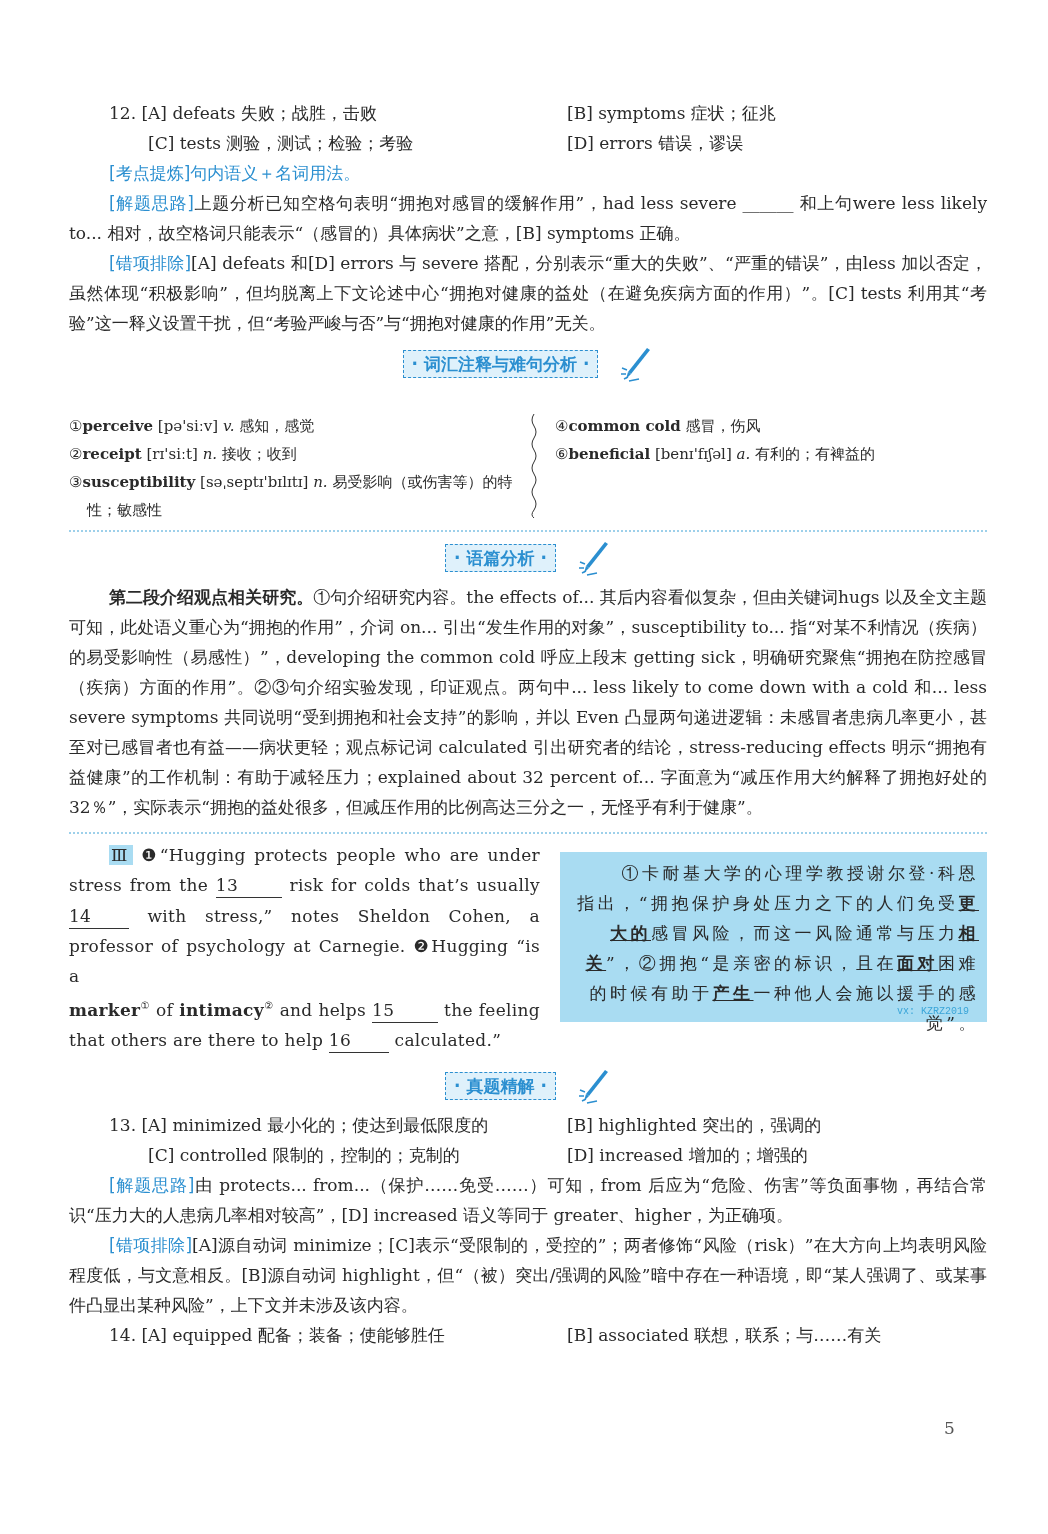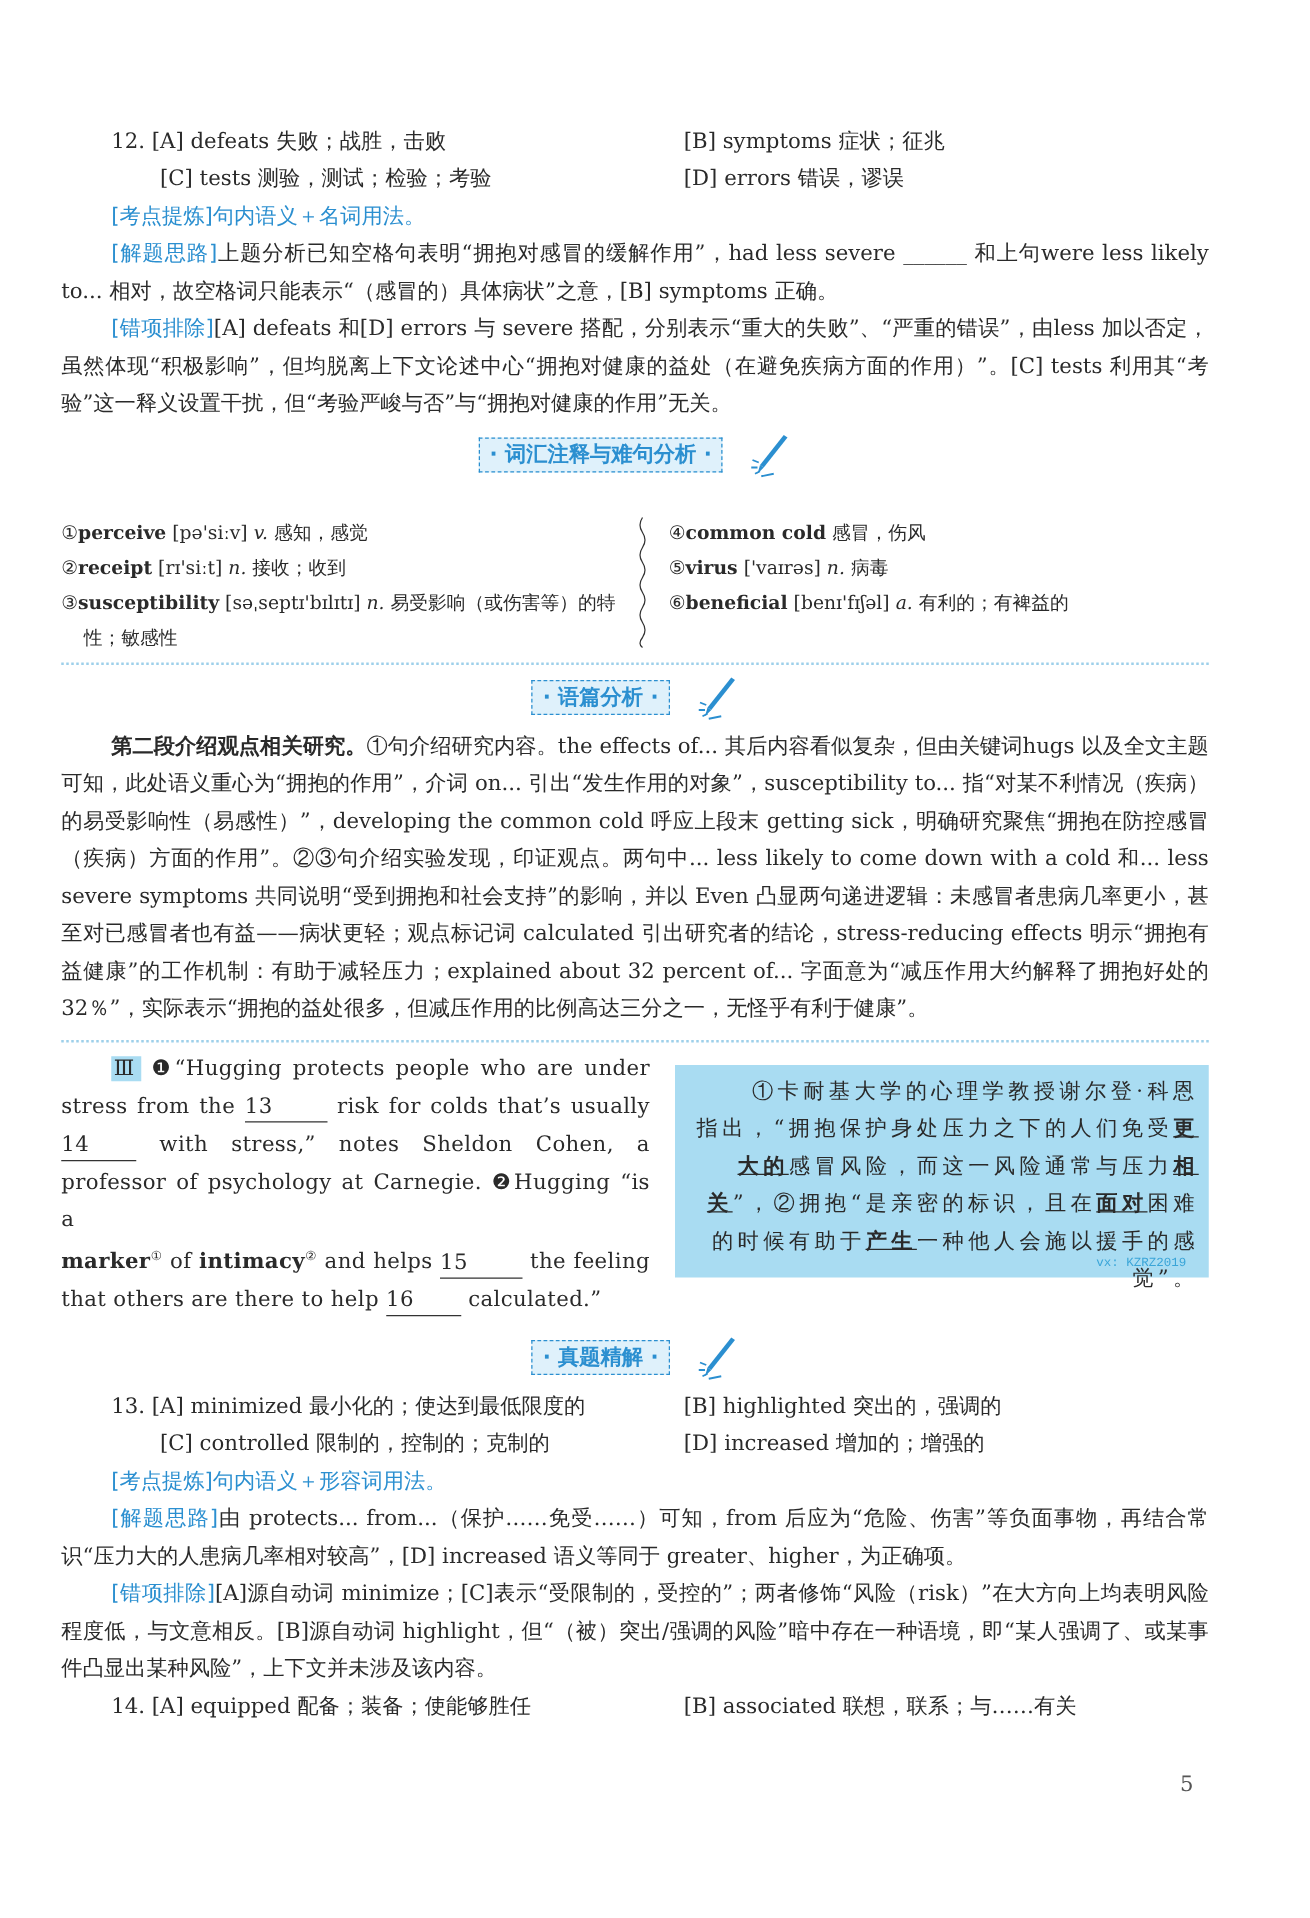--- a/index.html
+++ b/index.html
@@ -5,21 +5,21 @@
     * { box-sizing: border-box; margin: 0; padding: 0; }
     html, body { width: 1048px; height: 1534px; background: #ffffff; }
     body {
       position: relative;
       font-family: "DejaVu Serif", "Liberation Serif", serif;
       color: #2a2a2a;
       font-size: 17px;
       line-height: 30px;
       overflow: hidden;
     }
-    .page { position: absolute; left: 49px; top: 98px; width: 918px; }
+    .page { position: absolute; left: 69px; top: 98px; width: 918px; }
     .row2 { display: flex; }
     .row2 .c1 { width: 498px; }
     .row2 .c2 { flex: 1; }
     .indent { padding-left: 40px; }
     .ind2 { padding-left: 79px; }
     .tag { color: #2b8fd0; font-family: "DejaVu Sans", "Liberation Sans", sans-serif; font-size: 17px; text-align: center; }
     .para { text-indent: 40px; text-align: justify; }
     .section-head {
       display: flex; justify-content: center; align-items: center;
       height: 40px; margin: 6px 0 4px 0; gap: 15px;
@@ -130,26 +130,20 @@
       <svg width="10" height="108" viewBox="0 0 10 108">
         <path d="M5 2 Q1 8 5 14 Q9 20 5 26 Q1 32 5 38 Q9 44 5 50 Q1 56 5 62 Q9 68 5 74 Q1 80 5 86 Q9 92 5 98 Q1 103 5 106" fill="none" stroke="#333" stroke-width="1"></path>
       </svg>
     </div>
     <div class="vr">
       <div>
         <span>④</span><b>common cold</b>
         <span>感冒，伤风</span>
       </div>
       <div>
-        <span>⑤</span><b>virus</b>
-        <span>['vaɪrəs]</span>
-        <i>n.</i>
-        <span>病毒</span>
-      </div>
-      <div>
         <span>⑥</span><b>beneficial</b>
         <span>[benɪ'fɪʃəl]</span>
         <i>a.</i>
         <span>有利的；有裨益的</span>
       </div>
     </div>
   </div>
   <div class="dotline"></div>
 
   <div class="section-head">
@@ -232,23 +226,20 @@
       <span>[C]</span>
       <span>controlled</span>
       <span>限制的，控制的；克制的</span>
     </div>
     <div class="c2">
       <span>[D]</span>
       <span>increased</span>
       <span>增加的；增强的</span>
     </div>
   </div>
-  <div class="indent">
-    <span class="tag">[考点提炼]</span><span class="tag">句内语义＋形容词用法。</span>
-  </div>
   <div class="para">
     <span class="tag">[解题思路]</span><span>由 protects... from...（保护……免受……）可知，from 后应为“危险、伤害”等负面事物，再结合常识“压力大的人患病几率相对较高”，[D] increased 语义等同于 greater、higher，为正确项。</span>
   </div>
   <div class="para">
     <span class="tag">[错项排除]</span><span>[A]源自动词 minimize；[C]表示“受限制的，受控的”；两者修饰“风险（risk）”在大方向上均表明风险程度低，与文意相反。[B]源自动词 highlight，但“（被）突出/强调的风险”暗中存在一种语境，即“某人强调了、或某事件凸显出某种风险”，上下文并未涉及该内容。</span>
   </div>
   <div class="row2">
     <div class="c1 indent">
       <span>14.</span>
       <span>[A]</span>

